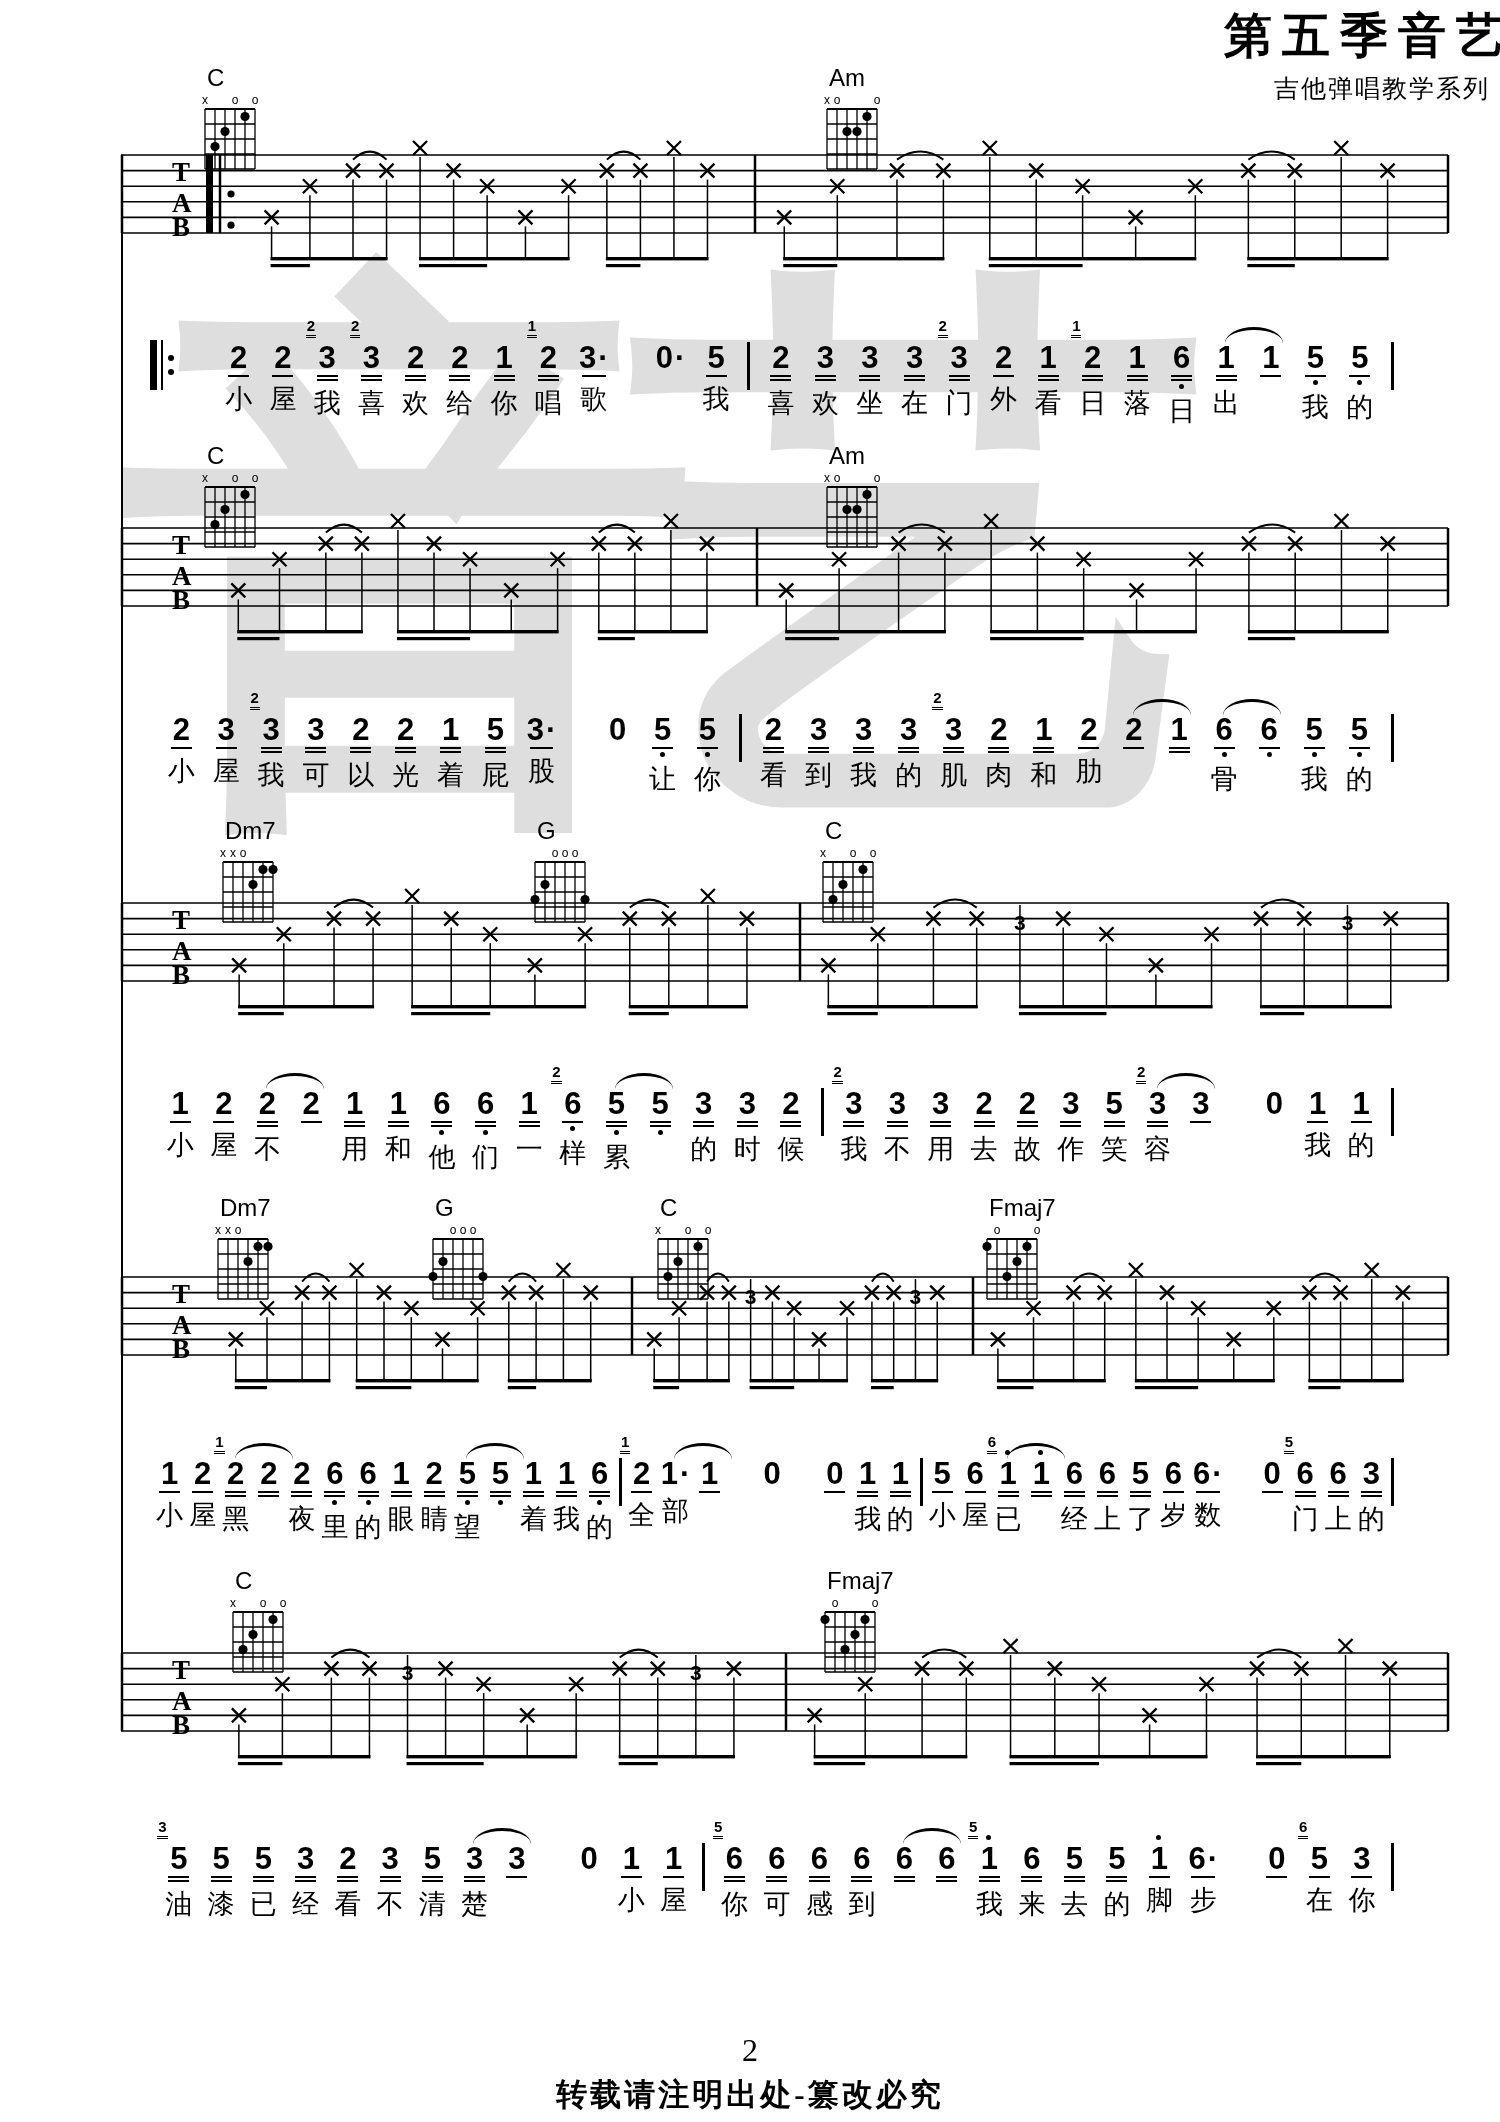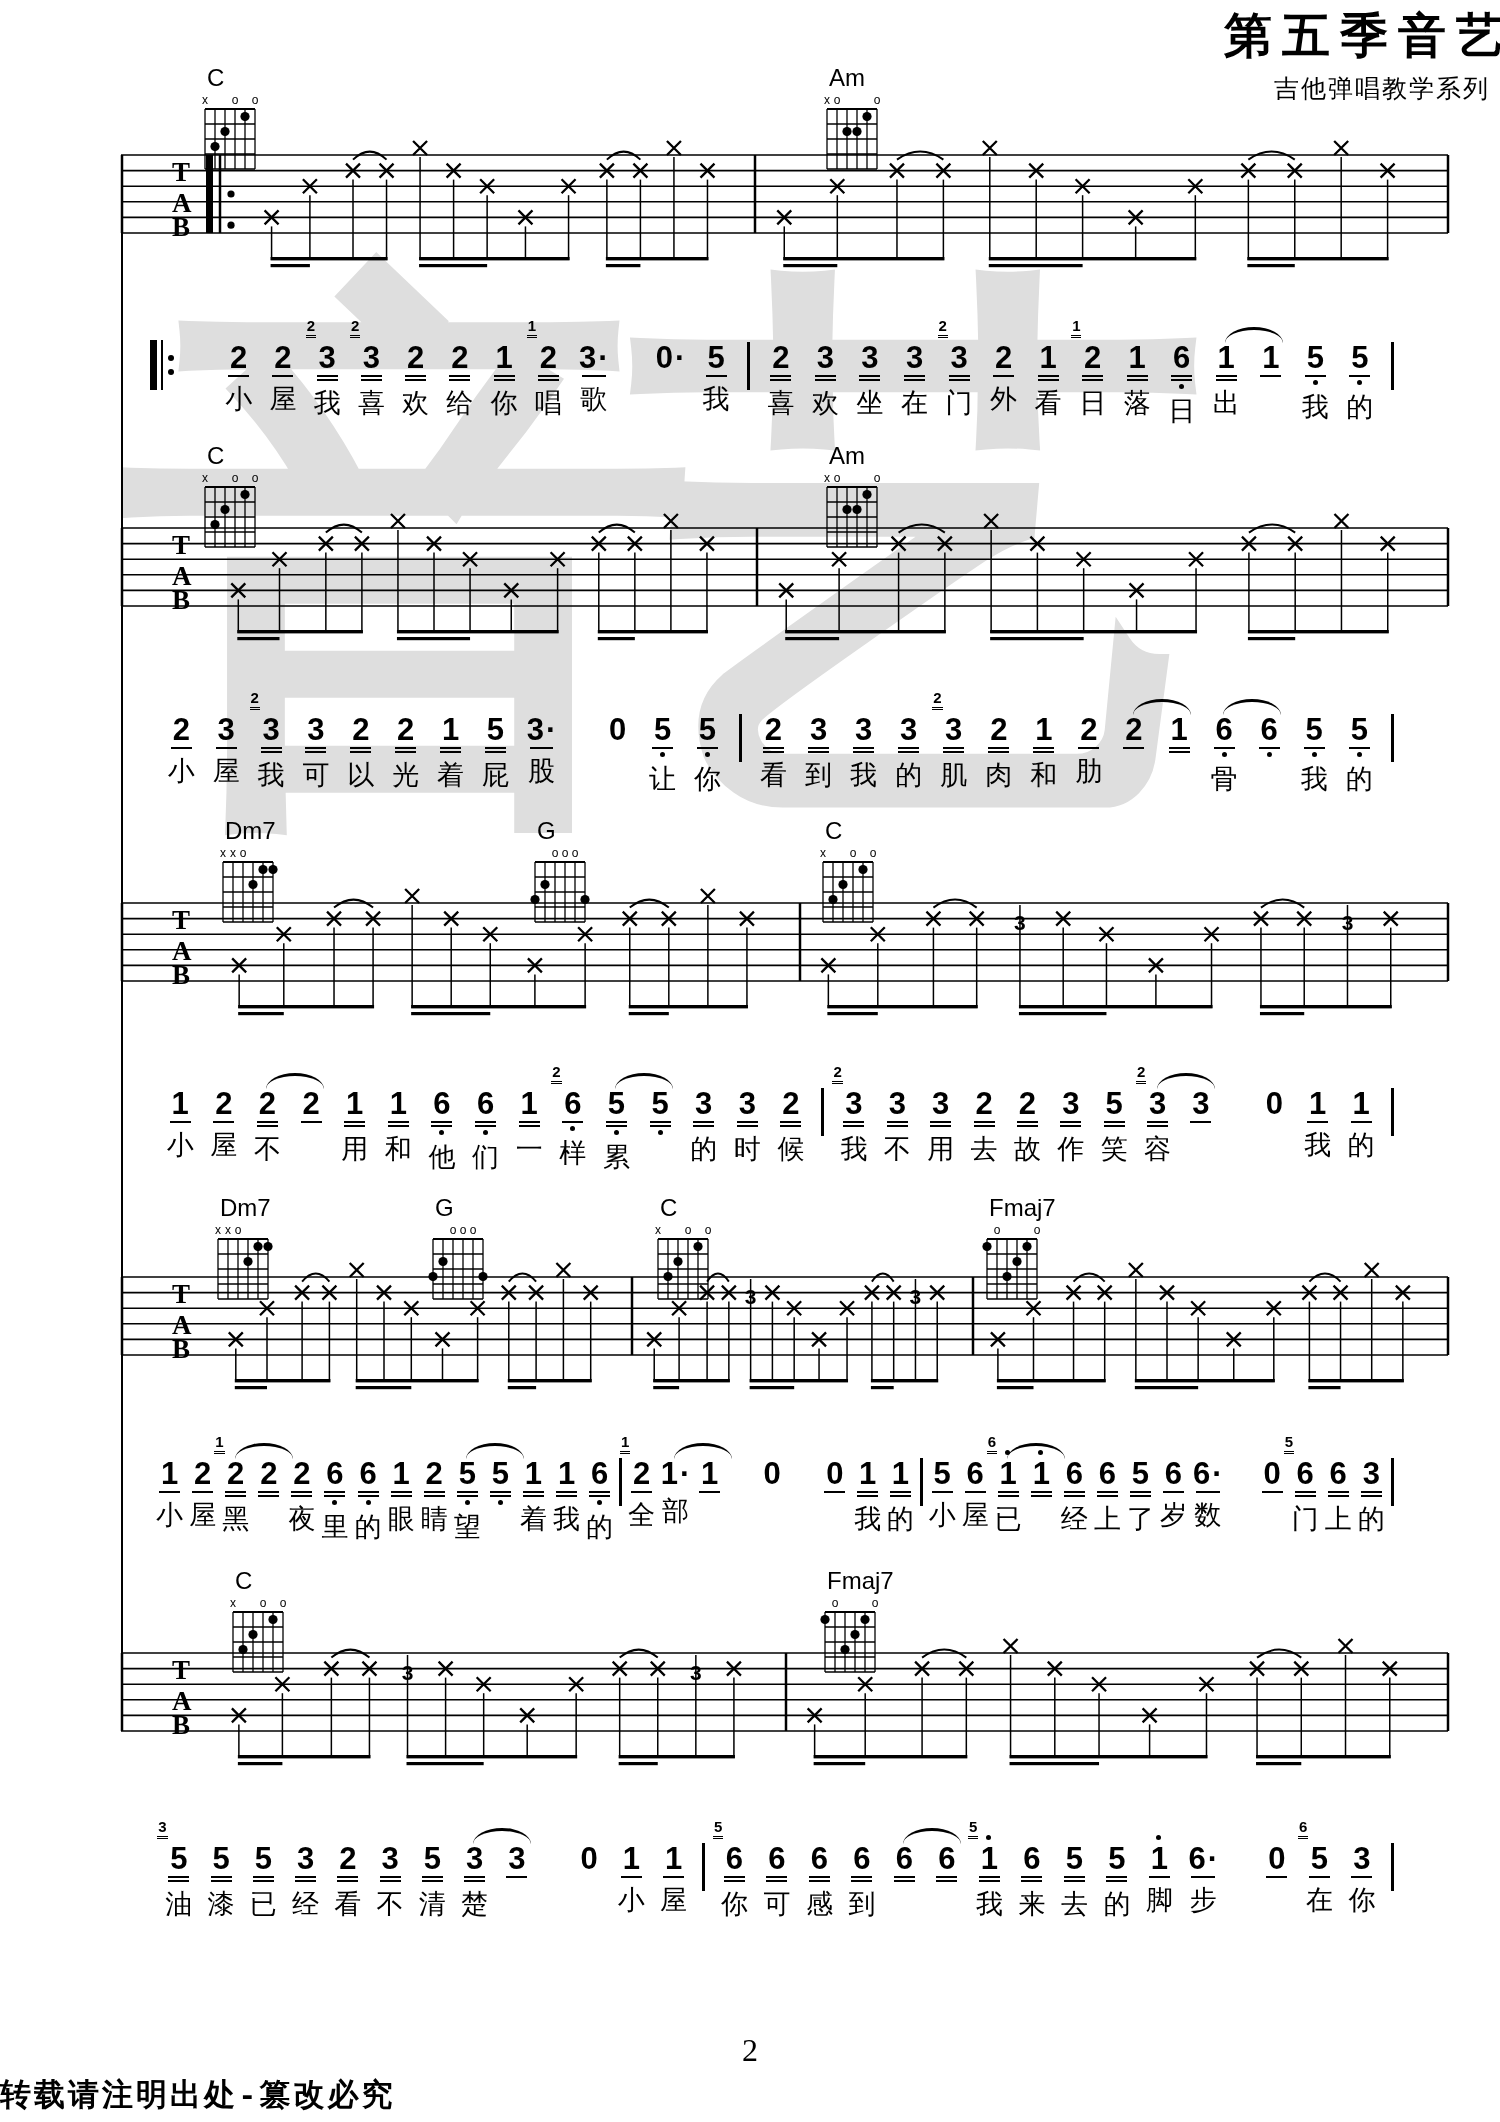--- a/index.html
+++ b/index.html
@@ -34,22 +34,22 @@
       border-top:3px solid #000;border-radius:50%/100% 100% 0 0;z-index:2}
   .lyr{font-size:27px;font-family:"Liberation Serif",serif;margin-top:7px;height:30px;
       line-height:30px;white-space:nowrap}
   .mrep{display:flex;align-items:center;height:50px;margin-top:14px;margin-right:34px;flex:none}
   .mrep .bthick{width:7px;height:50px;background:#000}
   .mrep .bthin{width:2px;height:50px;background:#000;margin-left:4px}
   .mrep .bdots{display:flex;flex-direction:column;justify-content:space-evenly;height:34px;margin-left:5px}
   .mrep .bdots i{width:6px;height:6px;border-radius:50%;background:#000}
   .footer-page{position:absolute;top:2032px;left:0;width:1500px;text-align:center;
       font-size:32px;font-family:"Liberation Serif",serif;z-index:2}
-  .footer-note{position:absolute;top:2074px;left:0;width:1500px;font-weight:bold;
-      font-size:31px;font-family:Liberation Mono, monospace;letter-spacing:3px;z-index:2}
+  .footer-note{position:absolute;top:2074px;left:0;width:1500px;text-align:center;font-weight:bold;
+      font-size:31px;font-family:Liberation Serif, serif;letter-spacing:3px;z-index:2}
 </style>
 </head>
 <body>
 
 <div class="watermark">音艺</div>
 
 <div class="header">
   <div class="h-title">第五季音艺</div>
   <div class="h-sub">吉他弹唱教学系列</div>
 </div>

